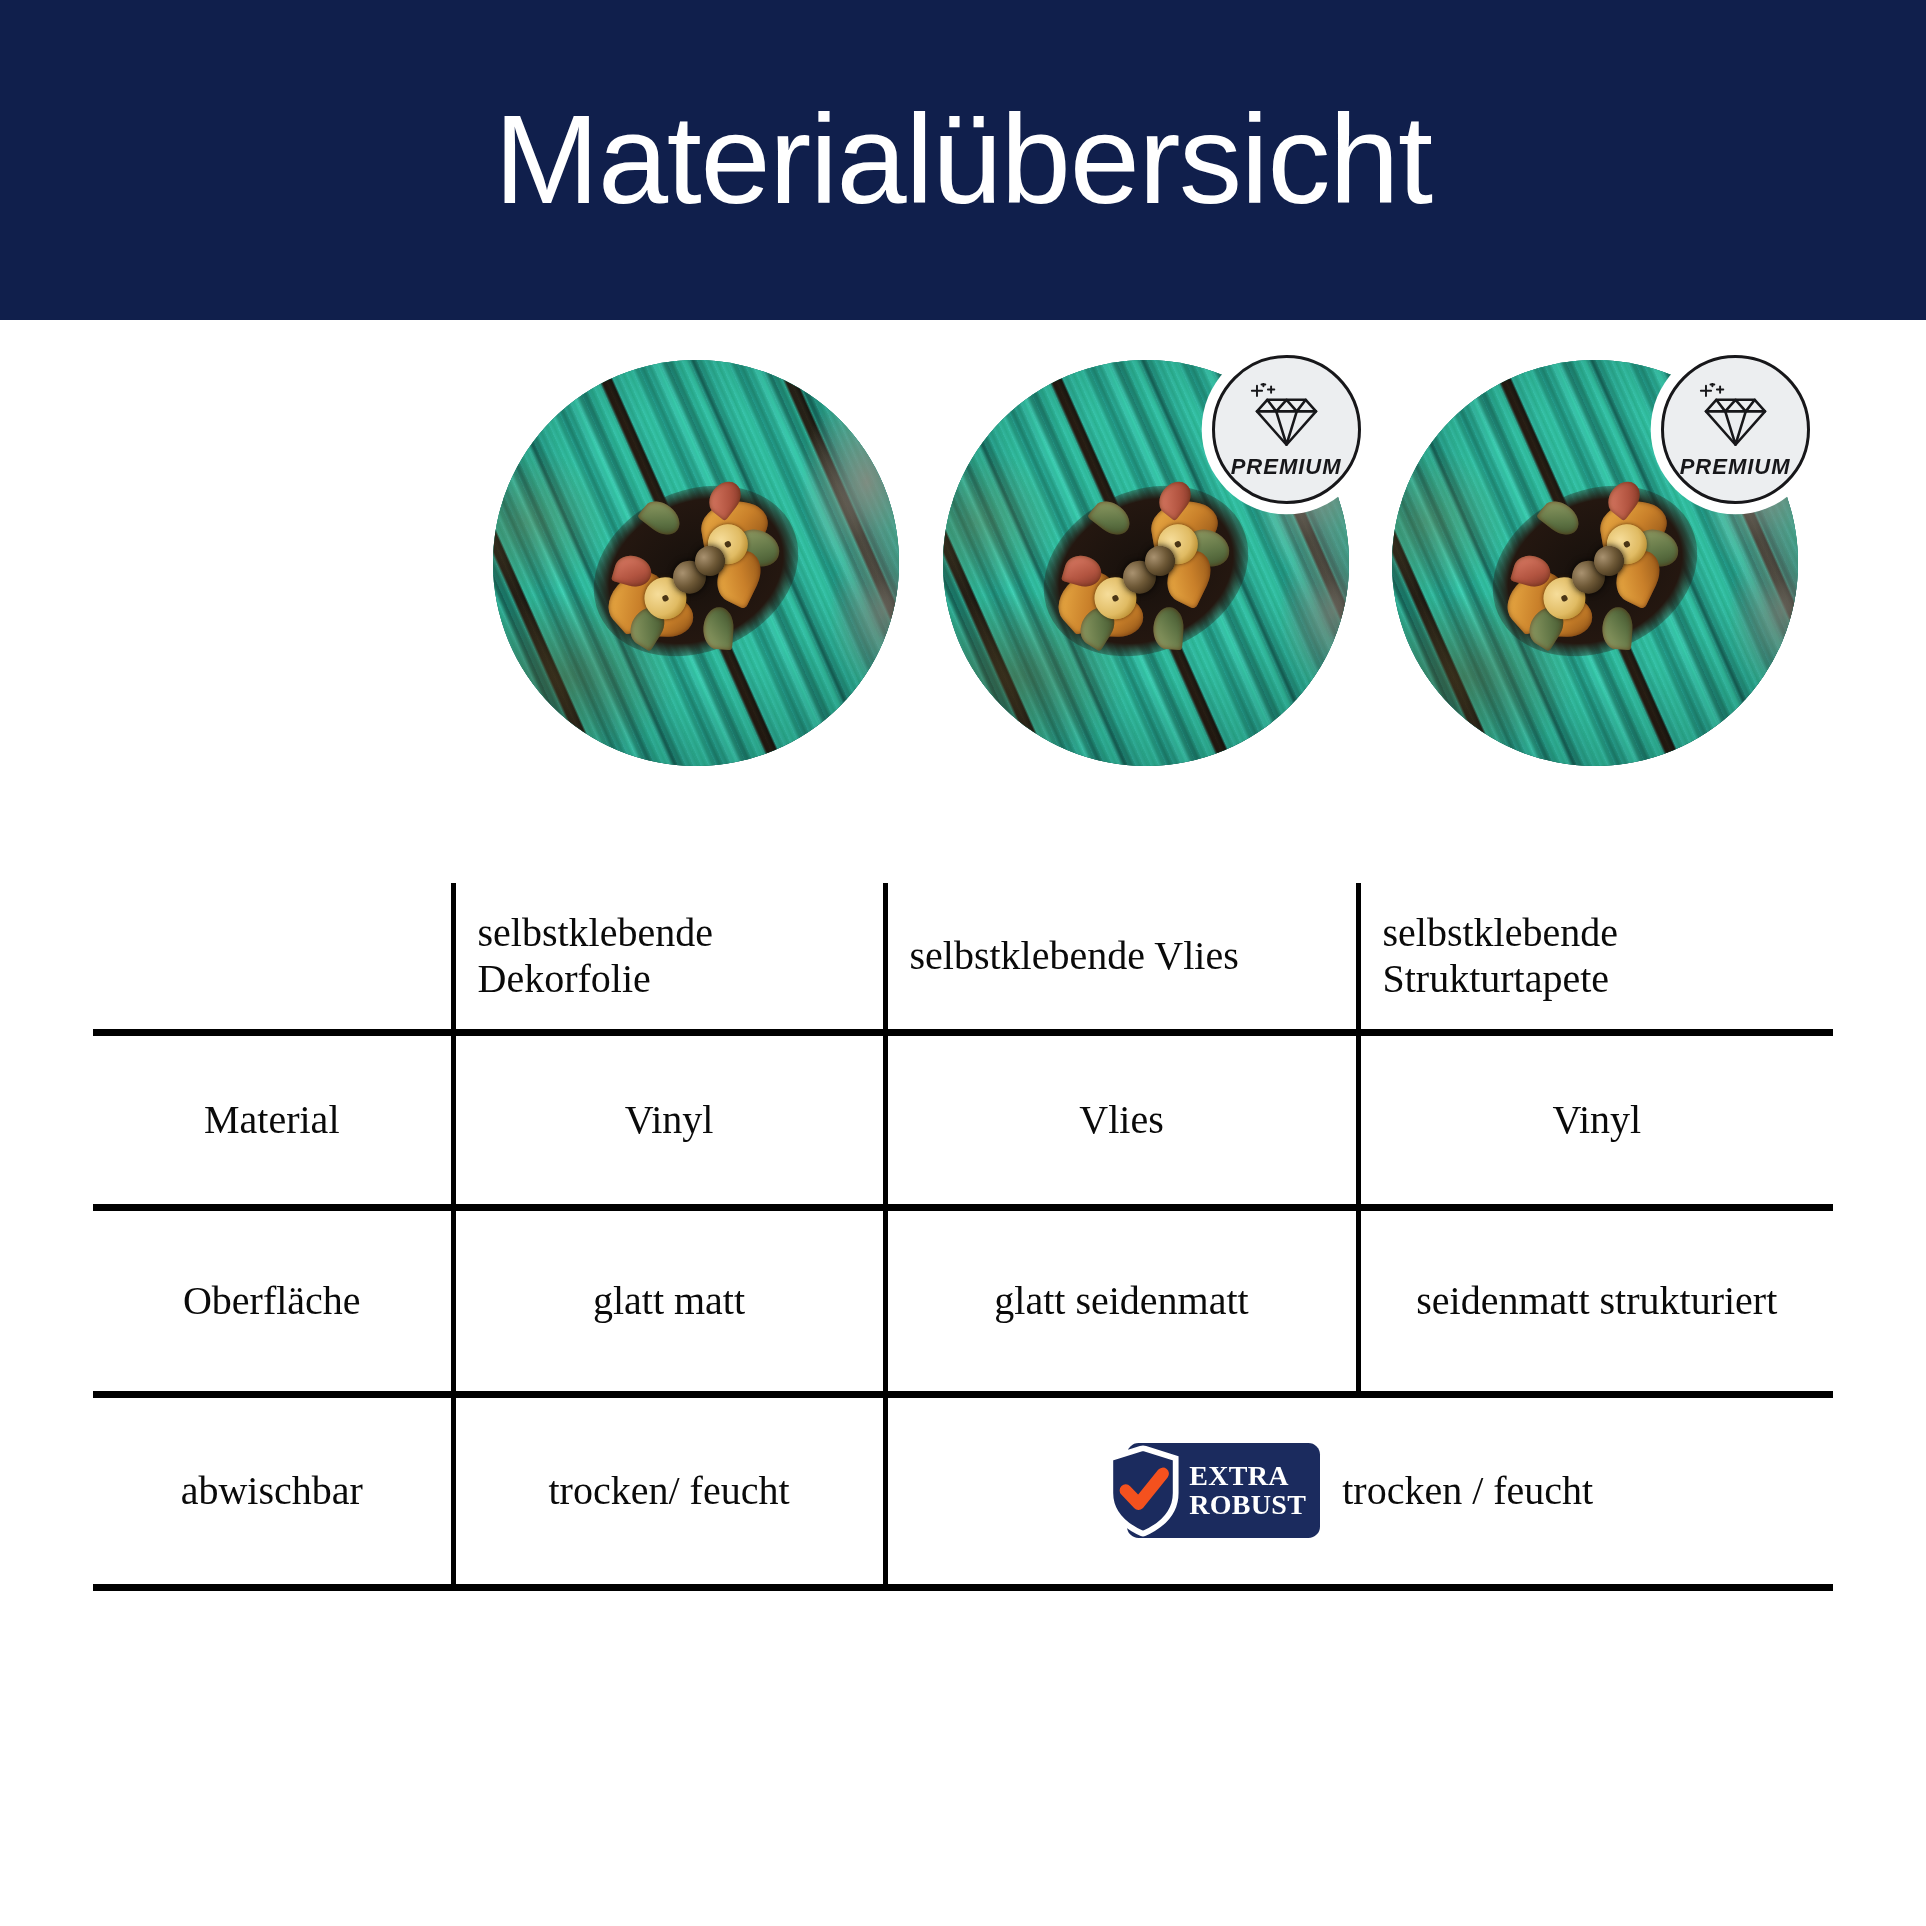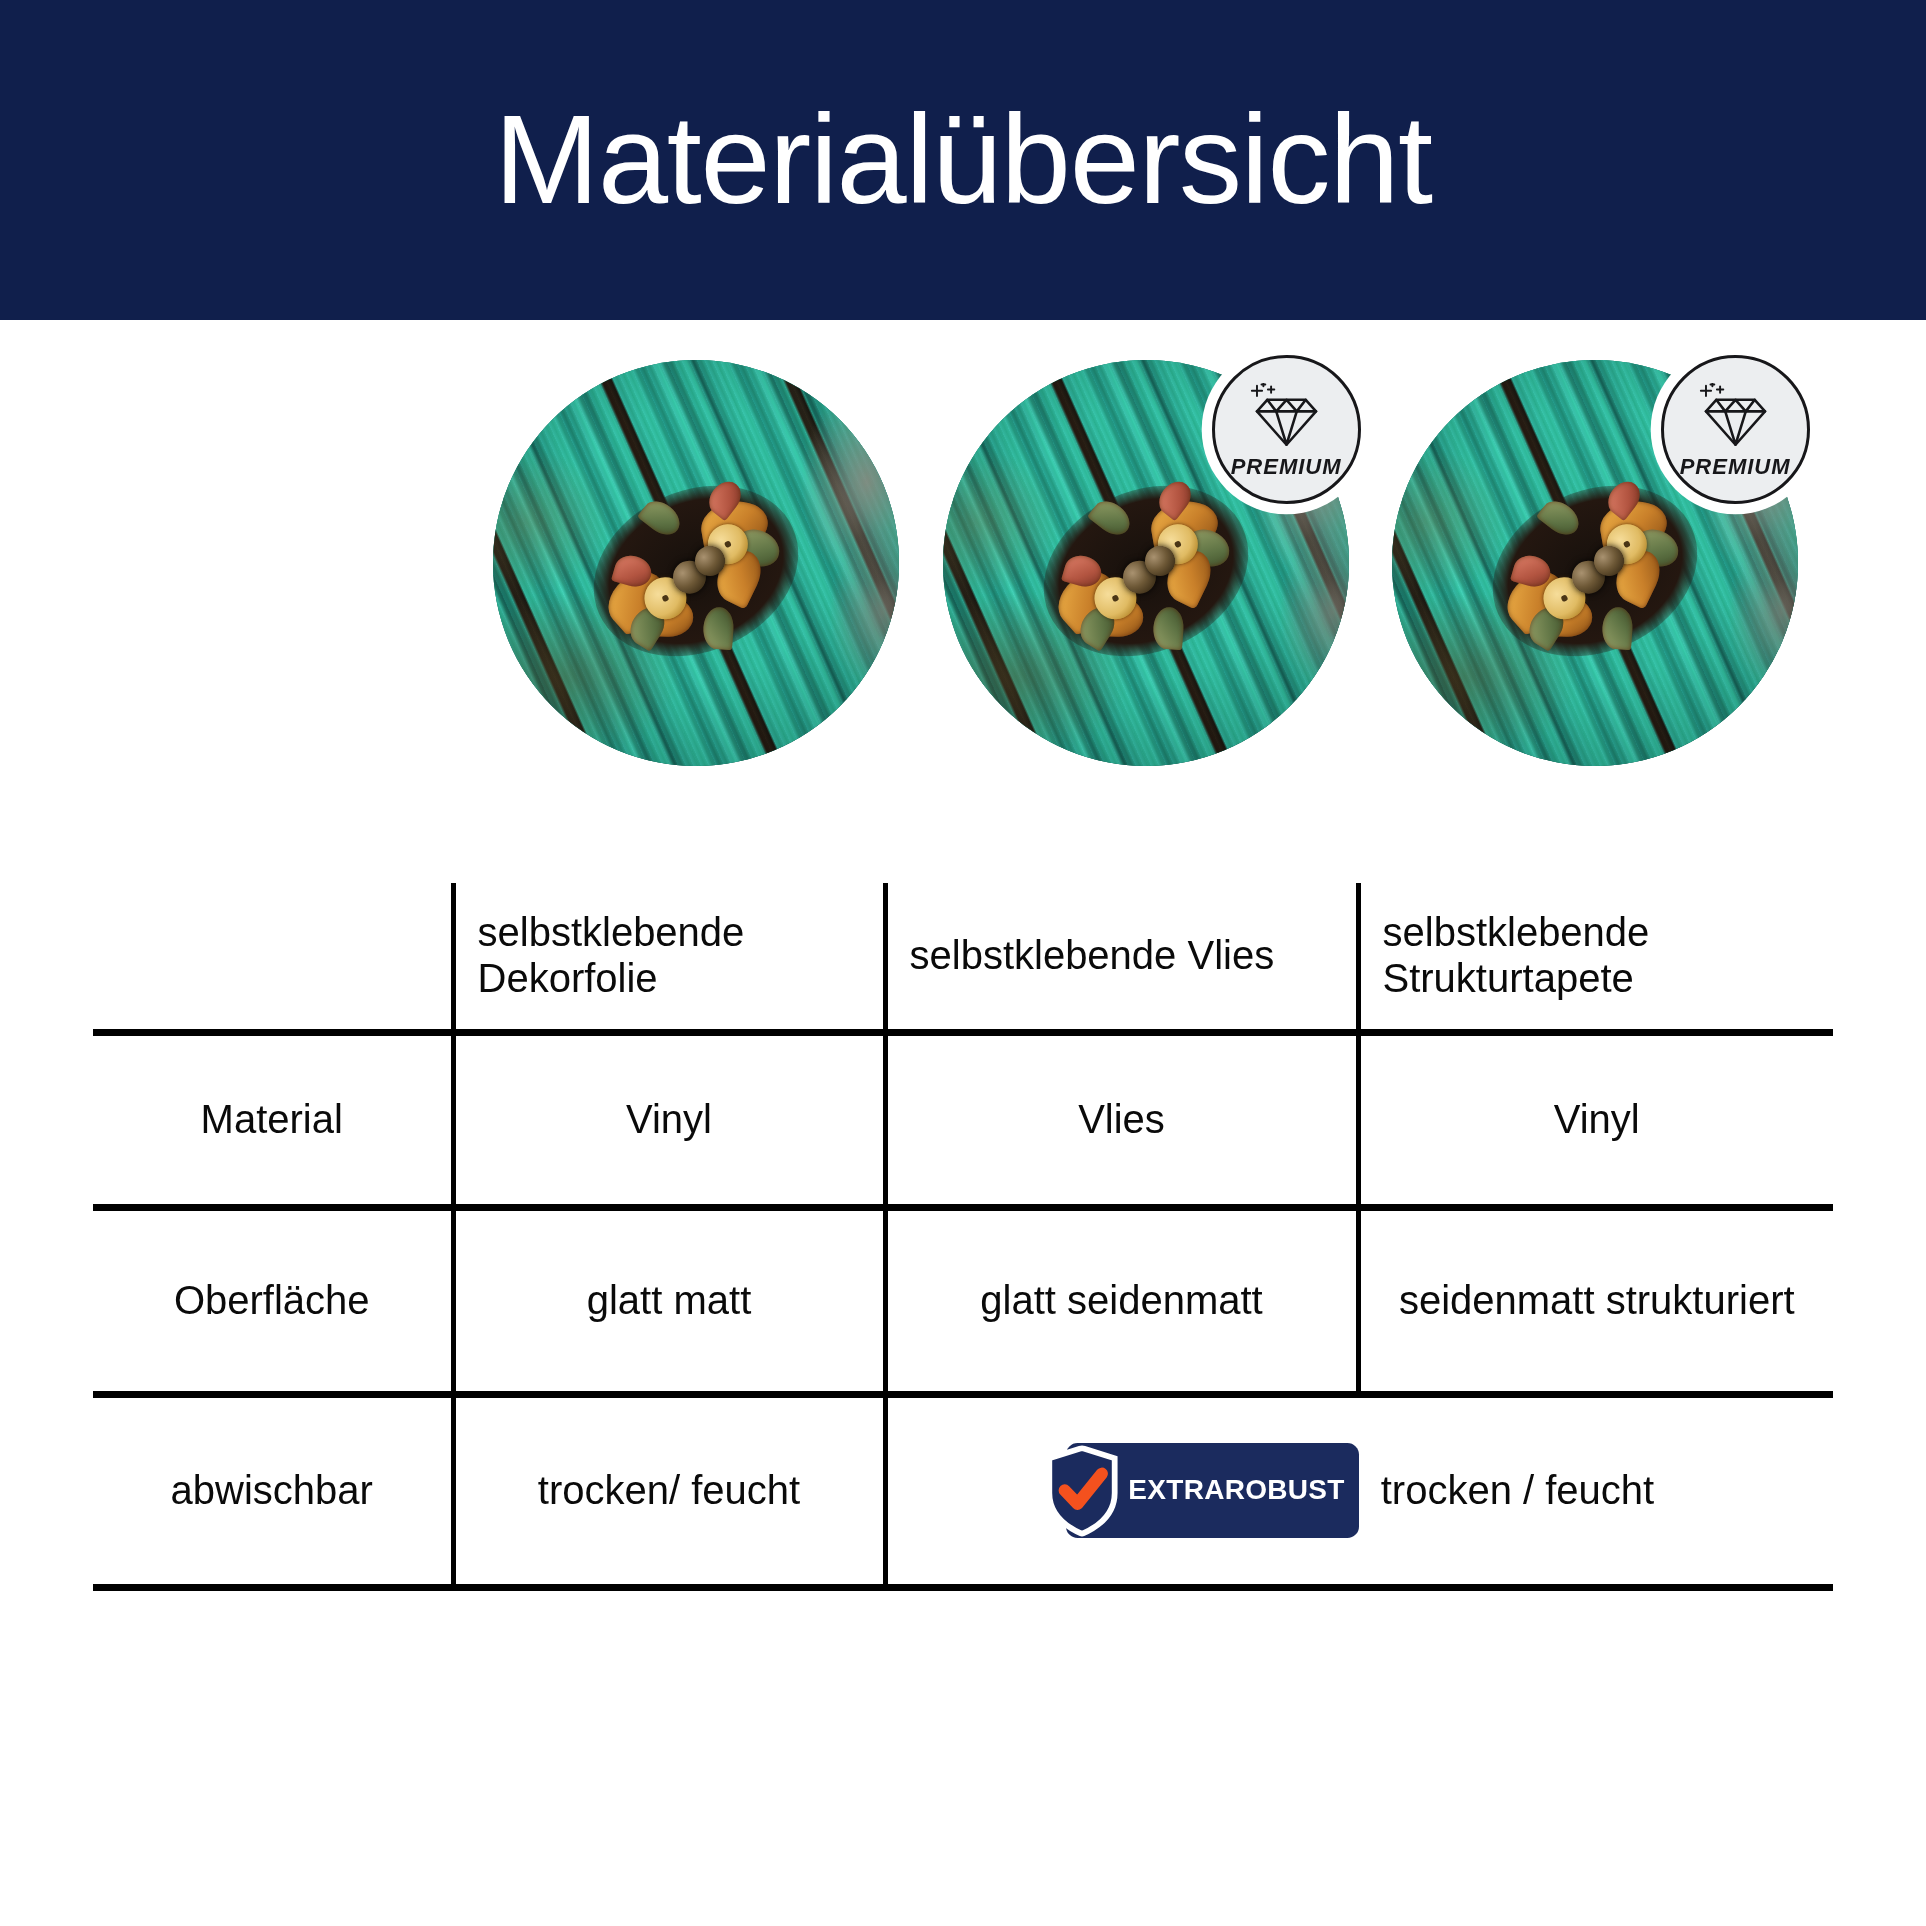--- a/index.html
+++ b/index.html
@@ -149,20 +149,21 @@
     position: absolute;
     left: 93px; top: 883px;
     width: 1740px;
   }
   table.spec {
     width: 100%;
     border-collapse: collapse;
     table-layout: fixed;
     font-size: 40px;
     color: #0a0a0a;
+    font-family: Liberation Serif, serif;
   }
   table.spec td, table.spec th {
     border: 0;
     padding: 0 11.6px;
     text-align: center;
     vertical-align: middle;
     font-weight: 400;
     line-height: 1.14;
   }
   col.c-label { width: 360px; }
@@ -201,21 +202,21 @@
     background: #1B2B5E;
     border-radius: 11.6px;
     padding: 0 14px 0 62px;
   }
   .robust-shield {
     position: absolute; left: -22px; top: 50%;
     transform: translateY(-50%);
     width: 76px; height: 91px;
   }
   .robust-text {
-    display: flex; 
+    display: flex; flex-direction: column;
     color: #ffffff; text-align: left;
     line-height: 1.02;
   }
   .robust-text span {
     font-size: 28px; font-weight: 700; letter-spacing: 0.3px;
   }
   .robust-wipe { font-size: 40px; white-space: nowrap; }
 </style>
 </head>
 <body>

